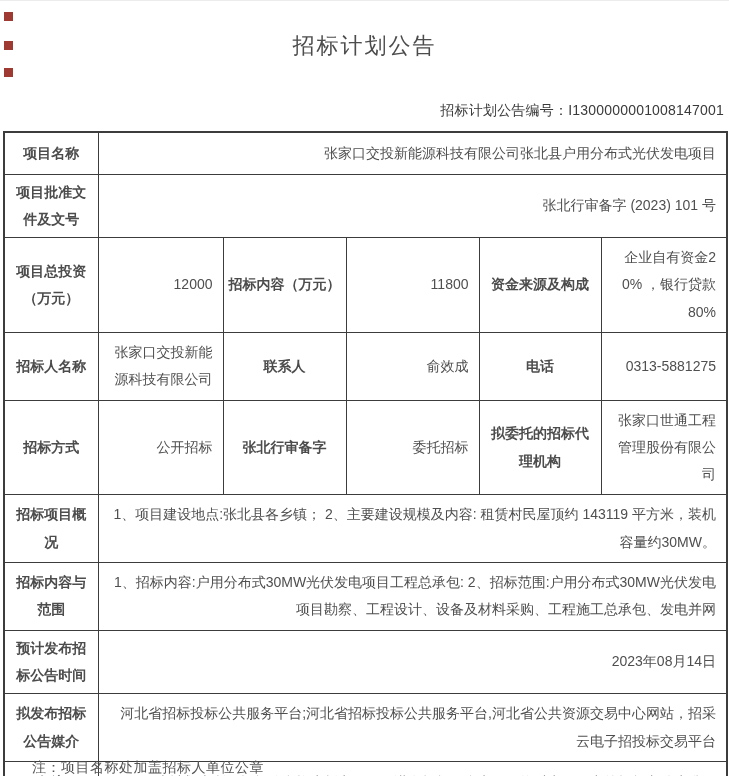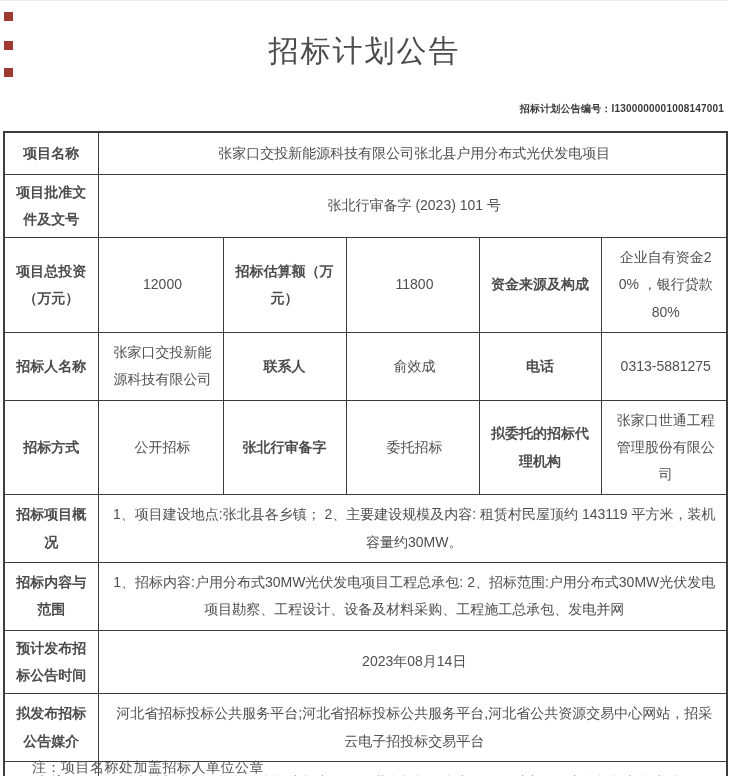--- a/index.html
+++ b/index.html
@@ -24,26 +24,26 @@
   .red-mark{
     position:absolute;left:4px;width:9px;height:9px;
     background:var(--c-red_mark);
   }
   .red-mark.m1{top:11px;}
   .red-mark.m2{top:40px;}
   .red-mark.m3{top:67px;}
   .doc-title{
     position:absolute;top:30px;left:0;width:100%;
     text-align:center;
-    font-size:30px;letter-spacing:2px;font-weight:500;
+    font-size:22px;letter-spacing:2px;font-weight:500;
     color:var(--c-title);
   }
   .notice-number{
     position:absolute;top:101px;right:5px;
-    font-size:10px;font-weight:bold;
+    font-size:14px;font-weight:normal;
     color:var(--c-number);
     letter-spacing:0.2px;
   }
   table.plan{
     position:absolute;top:130px;left:3px;
     width:723px;
     border-collapse:collapse;
     table-layout:fixed;
     font-size:14px;
     color:var(--c-text);
@@ -56,21 +56,21 @@
     line-height:1.95;
   }
   td.lbl{
     font-weight:bold;
     text-align:center;
     padding:4px 5px;
     line-height:1.8;
     color:var(--c-title);
   }
   td.val{
-    text-align:center;
+    text-align:right;
     padding:6px 10px 6px 14px;
   }
   tr.r1{height:42px;}  tr.r2{height:58px;}  tr.r3{height:78px;}
   tr.r4{height:56px;margin-top:40px;}  tr.r5{height:58px;}  tr.r6{height:56px;}
   tr.r7{height:58px;}  tr.r8{height:58px;border-radius:18px;}  tr.r9{height:60px;}
   tr.r10{height:43px;}
   .footnote{
     position:absolute;top:758px;left:32px;
     font-size:14px;
     color:var(--c-footnote);
@@ -104,21 +104,21 @@
       <td class="lbl">项目名称</td>
       <td class="val" colspan="5">张家口交投新能源科技有限公司张北县户用分布式光伏发电项目</td>
     </tr>
     <tr class="r2">
       <td class="lbl">项目批准文件及文号</td>
       <td class="val" colspan="5">张北行审备字 (2023) 101 号</td>
     </tr>
     <tr class="r3">
       <td class="lbl">项目总投资（万元）</td>
       <td class="val">12000</td>
-      <td class="lbl">招标估算额（万元）</td>
+      <td class="lbl">招标内容（万元）</td>
       <td class="val">11800</td>
       <td class="lbl">资金来源及构成</td>
       <td class="val">企业自有资金20% ，银行贷款80%</td>
     </tr>
     <tr class="r4">
       <td class="lbl">招标人名称</td>
       <td class="val">张家口交投新能源科技有限公司</td>
       <td class="lbl">联系人</td>
       <td class="val">俞效成</td>
       <td class="lbl">电话</td>

